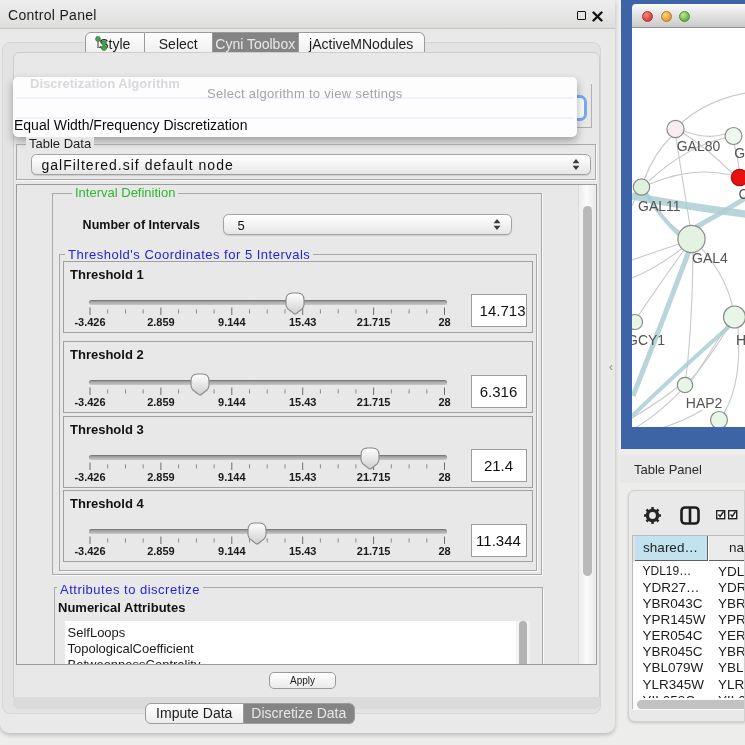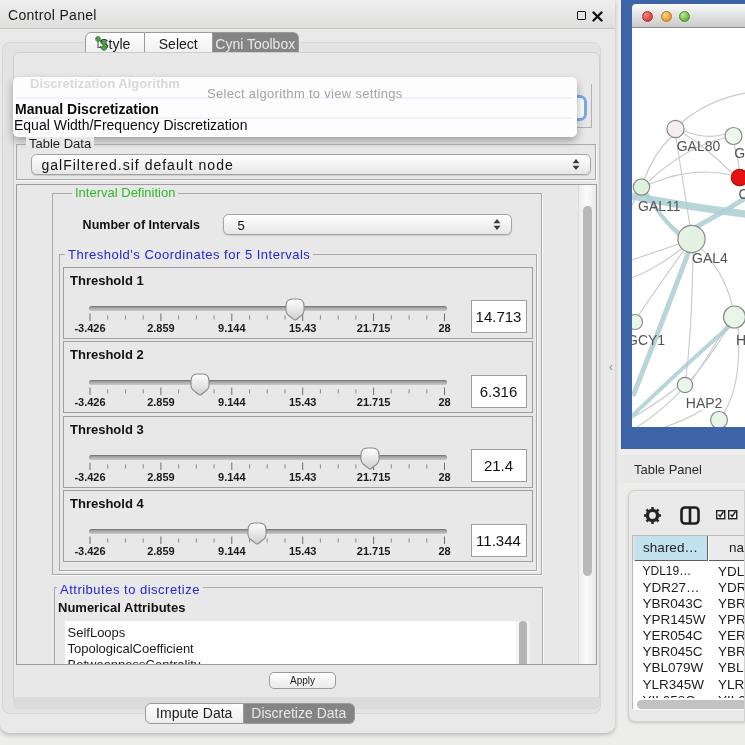--- a/index.html
+++ b/index.html
@@ -41,41 +41,41 @@
   <svg class="abs" style="left:592px;top:10.5px" width="11" height="11">
       <path d="M1.5,1.5 L9.5,9.5 M9.5,1.5 L1.5,9.5" stroke="#141414" stroke-width="2.4" stroke-linecap="round"></path>
     </svg>
 
   <div class="abs" style="left:2px;top:42px;width:599px;height:672px;background:#e4e3e3;border-radius:8px;border:1px solid #d8d7d7;"></div>
 
   <div class="seg" style="left:84.5px;top:31.5px;height:25px;">
     <div style="width:60.5px;line-height:23px;">Style</div>
     <div style="width:67.5px;line-height:23px;">Select</div>
     <div class="sel" style="width:86.5px;line-height:23px;">Cyni Toolbox</div>
+    <div style="width:125.5px;line-height:23px;">jActiveMNodules</div>
   </div>
   <svg class="abs" style="left:94px;top:35px" width="14" height="17">
     <path d="M4,4 L4,13 M4.8,5 L9.5,8 M4.8,12.4 L9.5,12.4" stroke="#5a5a5a" stroke-width="1.2" fill="none"></path>
     <circle cx="4" cy="4" r="2.4" fill="#49a449" stroke="#2e7d2e" stroke-width="0.8"></circle>
     <circle cx="10" cy="8" r="2.4" fill="#49a449" stroke="#2e7d2e" stroke-width="0.8"></circle>
     <circle cx="10" cy="13" r="2.4" fill="#49a449" stroke="#2e7d2e" stroke-width="0.8"></circle>
   </svg>
 
   <div class="abs" style="left:13px;top:52px;width:587px;height:657px;background:#e9e8e8;border-radius:6px;border:1px solid #cecdcd;"></div>
   <div class="abs" style="left:13px;top:697px;width:587px;height:12px;background:#dcdbdb;border-radius:0 0 6px 6px;"></div>
 
   <div class="abs" style="left:556px;top:95px;width:31px;height:26px;border-radius:7px;border:3px solid #7aa9ea;background:#fbfcfe;"></div>
   <div class="abs" style="left:591px;top:84px;width:1px;height:44px;background:#b0b0b0;"></div>
   <div class="abs" style="left:576px;top:127px;width:16px;height:1px;background:#b0b0b0;"></div>
 
   <div class="abs" style="left:12.5px;top:77px;width:564px;height:59.5px;background:#fdfdfe;border-radius:5px;box-shadow:0 4px 9px rgba(0,0,0,.32);"></div>
   <div class="abs" style="left:30px;top:76px;font-size:13px;font-weight:bold;color:rgba(128,134,140,.30);">Discretization Algorithm</div>
   <div class="abs" style="left:16px;top:96.5px;width:557px;height:2px;background:rgba(120,165,230,.12);"></div>
   <div class="abs" style="left:16px;top:117px;width:557px;height:2px;background:rgba(120,165,230,.12);"></div>
   <div class="abs" style="left:207px;top:86px;font-size:13px;letter-spacing:0.3px;color:#a4a4a4;">Select algorithm to view settings</div>
-  <div class="abs" style="left:15px;top:100.5px;font-size:14px;font-weight:bold;color:#0a0a0a;">Manual Discretization</div>
   <div class="abs" style="left:14px;top:116.5px;font-size:14px;color:#0a0a0a;">Equal Width/Frequency Discretization</div>
 
   <div class="grp" style="left:16px;top:143.5px;width:580px;height:36px;"></div>
   <div class="glabel" style="left:26px;top:137px;color:#1f1f1f;">Table Data</div>
   <div class="combo" style="left:30.5px;top:153.5px;width:560.5px;height:21px;">
     <div class="ctext" style="line-height:21px;font-size:14px;letter-spacing:1px;">galFiltered.sif default node</div>
     <svg class="carr" viewBox="0 0 9 13">
         <path d="M4.5,0 L8.6,5 L0.4,5 Z" fill="#3a3a3a"></path>
         <path d="M4.5,13 L8.6,8 L0.4,8 Z" fill="#3a3a3a"></path>
       </svg>
@@ -94,21 +94,21 @@
       <div class="ctext" style="left:14px;line-height:21.5px;">5</div>
       <svg class="carr" viewBox="0 0 9 13">
           <path d="M4.5,0 L8.6,5 L0.4,5 Z" fill="#3a3a3a"></path>
           <path d="M4.5,13 L8.6,8 L0.4,8 Z" fill="#3a3a3a"></path>
         </svg>
     </div>
 
     <div class="grp" style="left:41.5px;top:69px;width:478.5px;height:317px;"></div>
     <div class="glabel" style="left:48px;top:63px;color:#2424d6;letter-spacing:0.5px;">Threshold's Coordinates for 5 Intervals</div>
 
-    <div class="tpanel" style="top:82px;padding-left:11px;">
+    <div class="tpanel" style="top:76px;padding-left:11px;">
       <div class="pl">Threshold 1</div>
       <div class="track"></div>
       <svg class="tickrow" style="left:25px;top:45px" width="359" height="9">
           <line x1="1.0" y1="0.5" x2="1.0" y2="8" stroke="#6e6e6e" stroke-width="1"></line>
           <line x1="71.9" y1="0.5" x2="71.9" y2="8" stroke="#6e6e6e" stroke-width="1"></line>
           <line x1="142.8" y1="0.5" x2="142.8" y2="8" stroke="#6e6e6e" stroke-width="1"></line>
           <line x1="213.7" y1="0.5" x2="213.7" y2="8" stroke="#6e6e6e" stroke-width="1"></line>
           <line x1="284.6" y1="0.5" x2="284.6" y2="8" stroke="#6e6e6e" stroke-width="1"></line>
           <line x1="355.5" y1="0.5" x2="355.5" y2="8" stroke="#6e6e6e" stroke-width="1"></line>
           <line x1="18.7" y1="2.3" x2="18.7" y2="6.5" stroke="#8a8a8a" stroke-width="1"></line>
@@ -135,21 +135,21 @@
         <div class="tlabel" style="left:380.5px;top:54px;">28</div>
       <svg style="position:absolute;left:220.9px;top:30.5px" width="20" height="24">
         <defs>
             <linearGradient id="kg82" x1="0" y1="0" x2="0" y2="1">
               <stop offset="0" stop-color="#ffffff"></stop>
               <stop offset="1" stop-color="#cfcfcf"></stop>
             </linearGradient>
           </defs>
         <path d="M1,8 Q1,1 7.5,1 L12.5,1 Q19,1 19,8 L19,12.2 Q19,15.8 15.3,18.3 L11.7,21.2 Q10,22.6 8.3,21.2 L4.7,18.3 Q1,15.8 1,12.2 Z" fill="url(#kg82)" stroke="#8a8a8a" stroke-width="1.1"></path>
       </svg>
-      <div class="vbox" style="left:406.5px;top:32.5px;">14.713</div>
+      <div class="vbox" style="left:406.5px;top:32.5px;text-align:right;">14.713</div>
     </div>
 <div class="tpanel" style="top:156.5px;">
       <div class="pl">Threshold 2</div>
       <div class="track"></div>
       <svg class="tickrow" style="left:25px;top:45px" width="359" height="9">
           <line x1="1.0" y1="0.5" x2="1.0" y2="8" stroke="#6e6e6e" stroke-width="1"></line>
           <line x1="71.9" y1="0.5" x2="71.9" y2="8" stroke="#6e6e6e" stroke-width="1"></line>
           <line x1="142.8" y1="0.5" x2="142.8" y2="8" stroke="#6e6e6e" stroke-width="1"></line>
           <line x1="213.7" y1="0.5" x2="213.7" y2="8" stroke="#6e6e6e" stroke-width="1"></line>
           <line x1="284.6" y1="0.5" x2="284.6" y2="8" stroke="#6e6e6e" stroke-width="1"></line>

